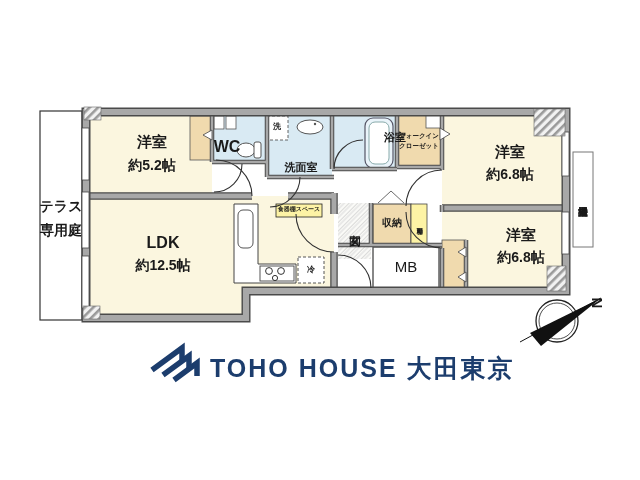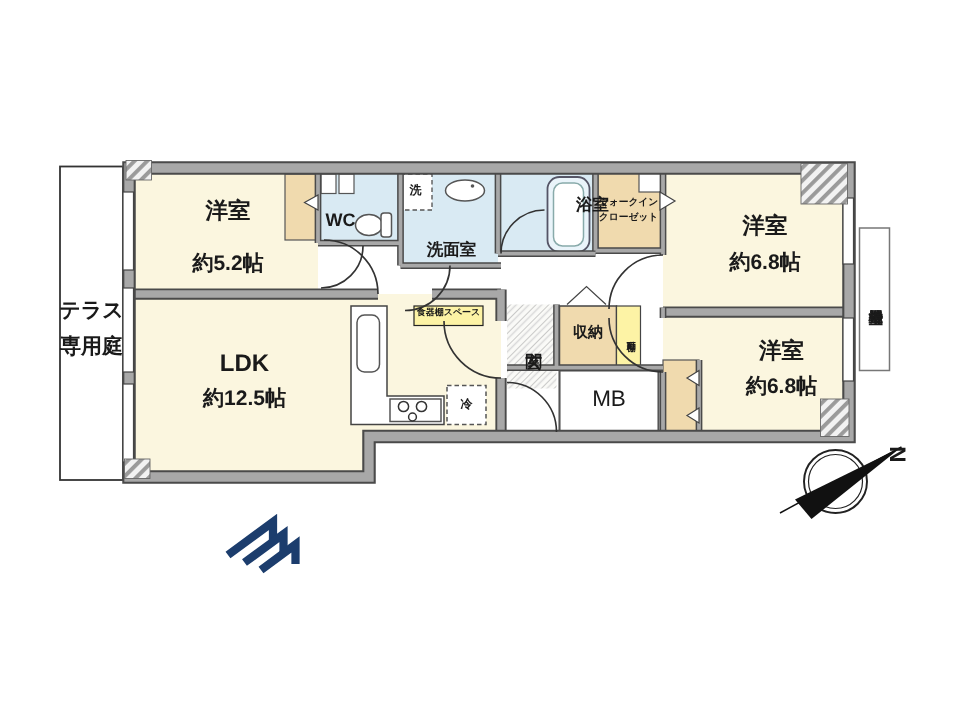--- a/index.html
+++ b/index.html
@@ -128,42 +128,43 @@
       <path d="M152,370 L182,348 L182,362"></path>
       <path d="M163,375 L189,356 L189,369"></path>
       <path d="M174,380 L197,363 L197,376"></path>
     </g>
   </svg>
 
   <div class="lbl" style="left:61px;top:207px;font-size:14px;">テラス</div>
   <div class="lbl" style="left:61px;top:231px;font-size:14px;">専用庭</div>
 
   <div class="lbl" style="left:152px;top:142px;font-size:15px;">洋室</div>
-  <div class="lbl" style="left:152px;top:176px;font-size:14px;">約5.2帖</div>
+  <div class="lbl" style="left:152px;top:166px;font-size:14px;">約5.2帖</div>
 
   <div class="lbl" style="left:163px;top:243px;font-size:16px;text-align:right;">LDK</div>
   <div class="lbl" style="left:163px;top:266px;font-size:14px;">約12.5帖</div>
 
   <div class="lbl" style="left:510px;top:152px;font-size:15px;">洋室</div>
   <div class="lbl" style="left:510px;top:175px;font-size:14px;">約6.8帖</div>
 
   <div class="lbl" style="left:521px;top:235px;font-size:15px;">洋室</div>
   <div class="lbl" style="left:521px;top:258px;font-size:14px;">約6.8帖</div>
 
-  <div class="lbl" style="left:227px;top:147px;font-size:12px;">WC</div>
+  <div class="lbl" style="left:227px;top:147px;font-size:16px;">WC</div>
   <div class="lbl" style="left:277px;top:127px;font-size:8px;">洗</div>
   <div class="lbl" style="left:301px;top:168px;font-size:11px;">洗面室</div>
   <div class="lbl" style="left:351px;top:138px;font-size:11px;margin-left:44px;">浴室</div>
 
   <div class="lbl" style="left:419px;top:136px;font-size:6.5px;">ウォークイン</div>
   <div class="lbl" style="left:419px;top:146px;font-size:6.5px;">クローゼット</div>
 
   <div class="lbl vert" style="left:354px;top:227px;font-size:11px;">玄関</div>
   <div class="lbl" style="left:392px;top:223px;font-size:10px;">収納</div>
   <div class="lbl vert" style="left:419px;top:223px;font-size:6px;letter-spacing:0;">可動棚</div>
   <div class="lbl" style="left:406px;top:267px;font-size:15px;font-weight:400;">MB</div>
   <div class="lbl" style="left:299px;top:210px;font-size:6px;">食器棚スペース</div>
   <div class="lbl" style="left:311px;top:270px;font-size:8px;">冷</div>
   <div class="lbl vert" style="left:583px;top:199px;font-size:9.5px;letter-spacing:0;">室外機置場</div>
 
   <div class="lbl" style="left:597px;top:303px;font-size:15px;transform:translate(-50%,-50%) rotate(90deg);font-weight:700;">N</div>
 
+  <div class="brand" style="left:210px;top:352px;">TOHO HOUSE 大田東京</div>
 </div>
 
 </body></html>

